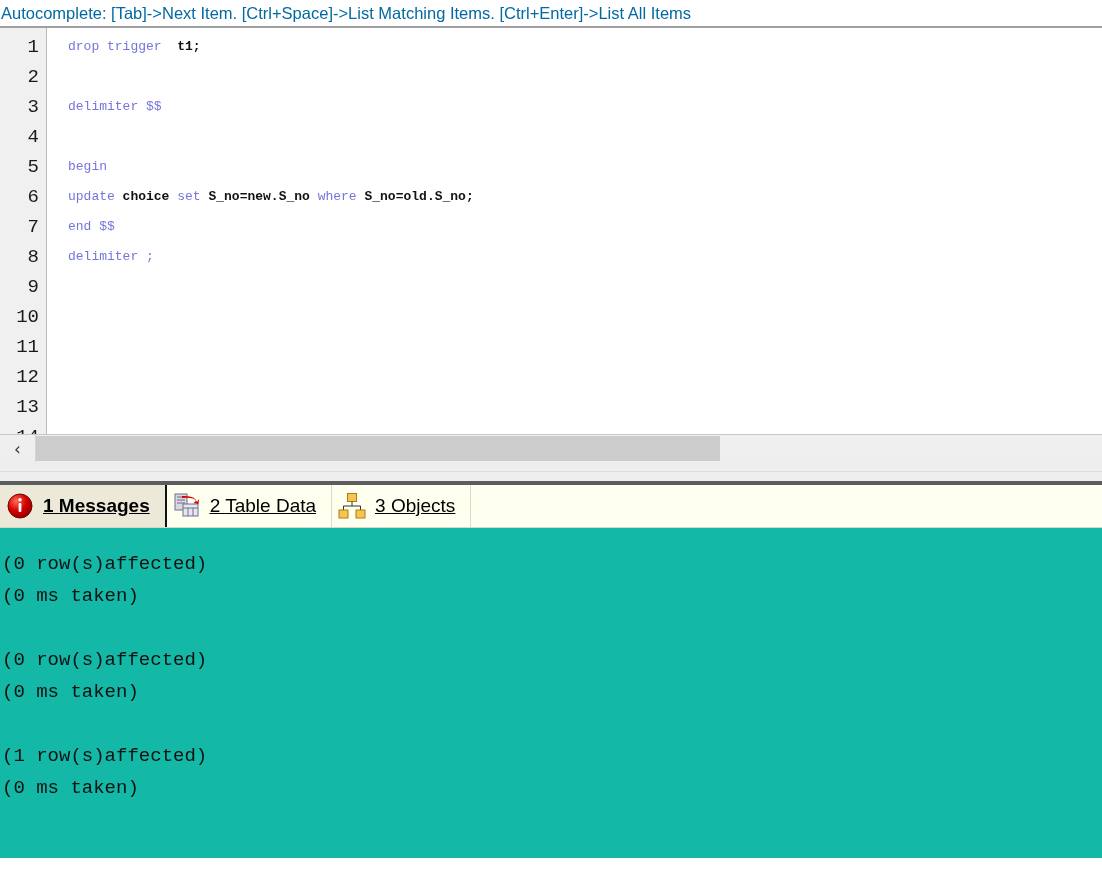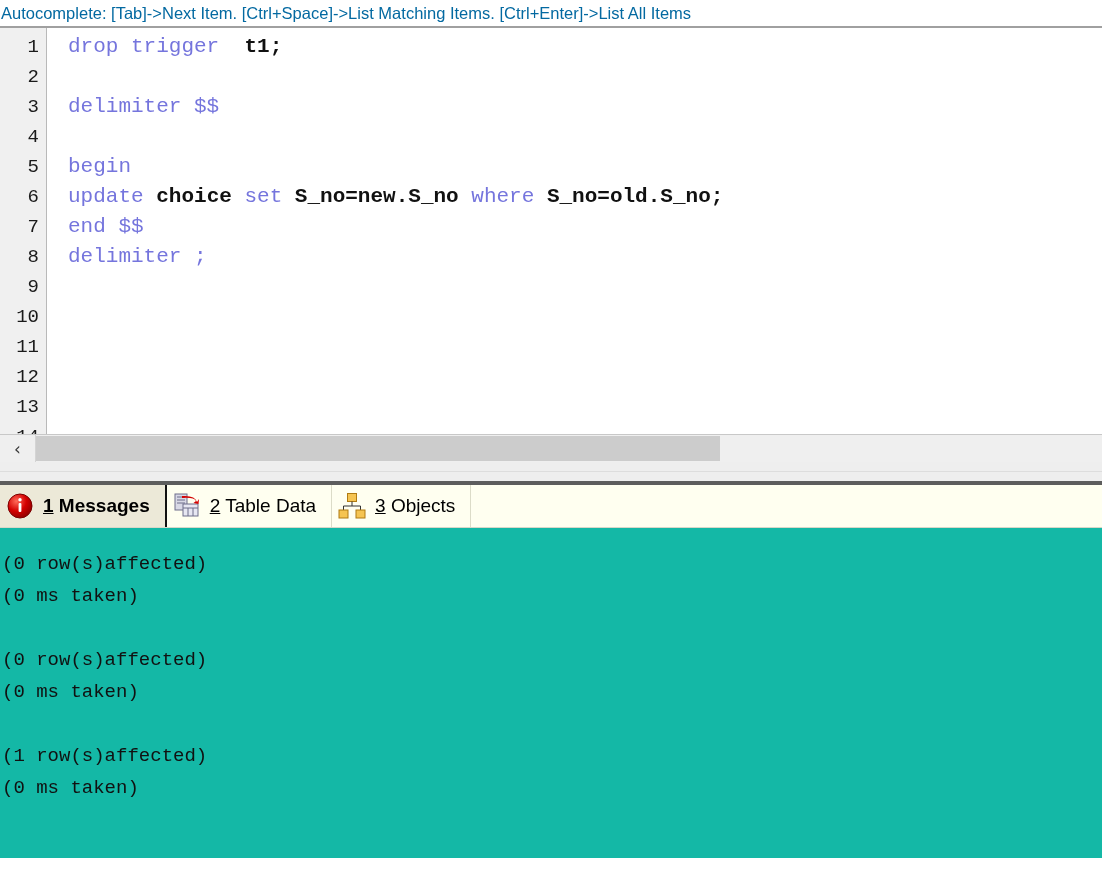--- a/index.html
+++ b/index.html
@@ -63,21 +63,21 @@
     flex: 1 1 auto;
     padding-top: 4px;
     padding-left: 21px;
     overflow: hidden;
     box-sizing: border-box;
   }
   #code .cl {
     height: 30px;
     line-height: 30px;
     font-family: "Liberation Mono", monospace;
-    font-size: 21px;
+    font-size: 13px;
     color: #111111;
     white-space: pre;
     box-sizing: border-box;
   }
   .kw  { color: #7575dd; }
   .id  { color: #111111; font-weight: bold; }
   .str { color: #e00000; }
 
   
   #hscroll {
@@ -143,20 +143,21 @@
     box-sizing: border-box;
   }
   .tab {
     display: flex;
     align-items: center;
     gap: 9px;
     padding: 0 15px 0 6px;
     border-right: 1px solid #dcdcc8;
     cursor: default;
     box-sizing: border-box;
+    text-decoration: underline;
   }
   .tab.active {
     background: #ece9d8;
     border-right: 2px solid #111111;
   }
   .tab-label {
     font-family: "Liberation Sans", sans-serif;
     font-size: 19px;
     color: #000000;
     white-space: nowrap;

